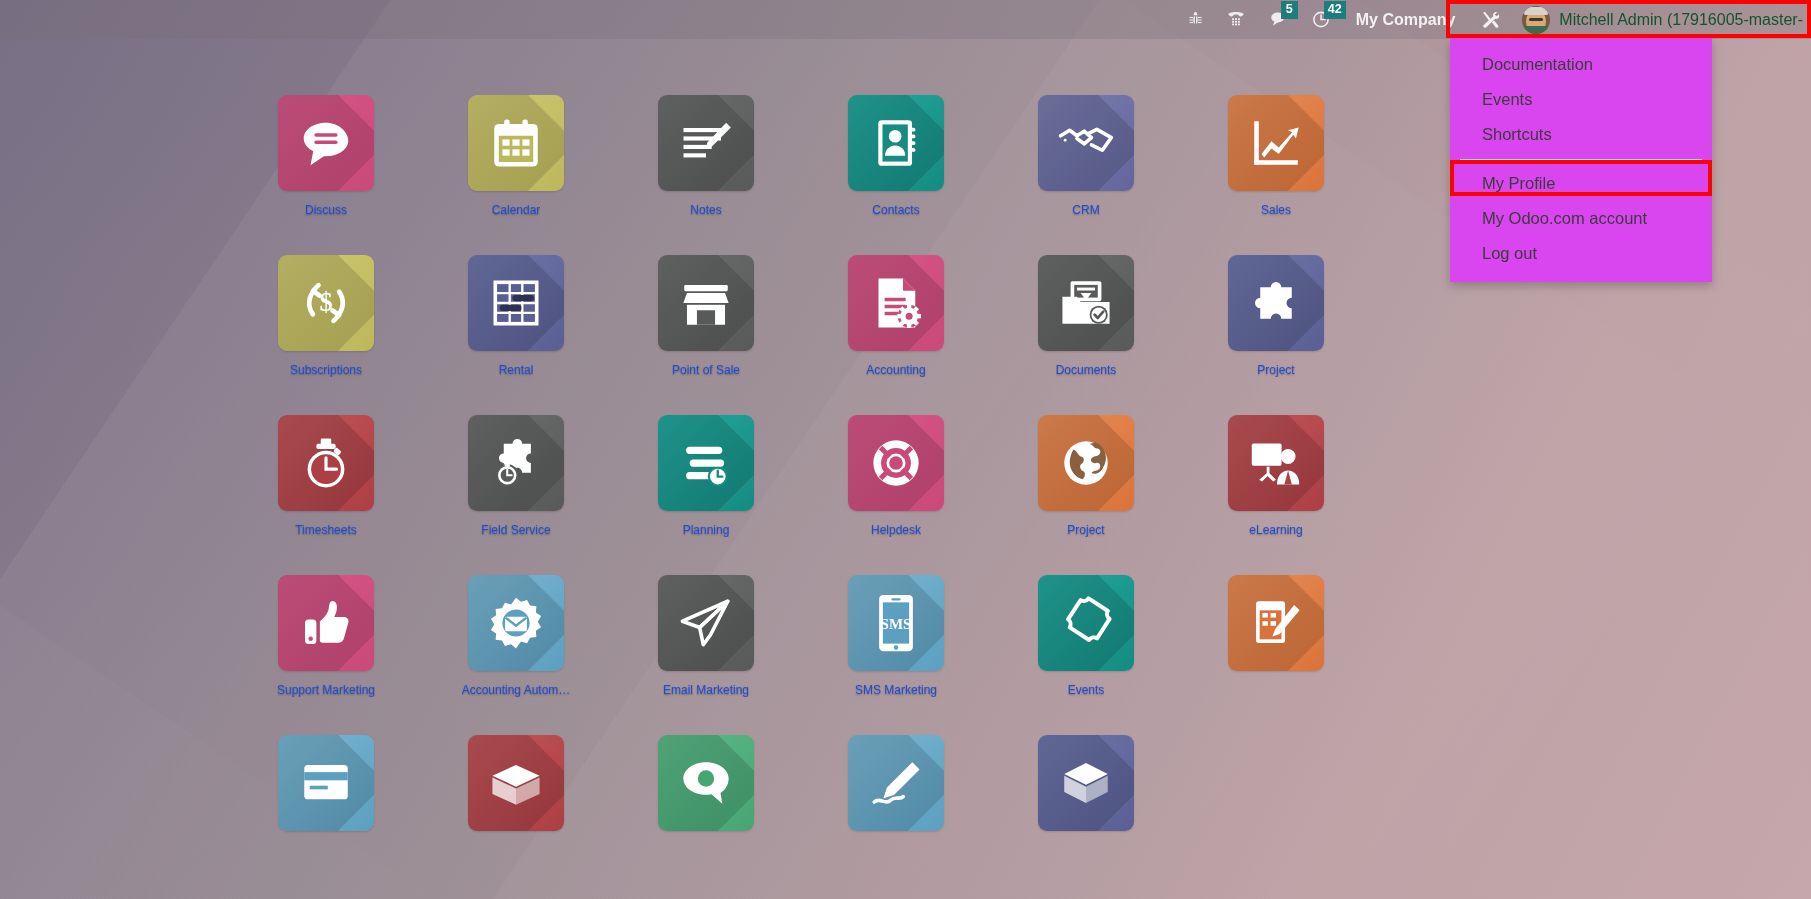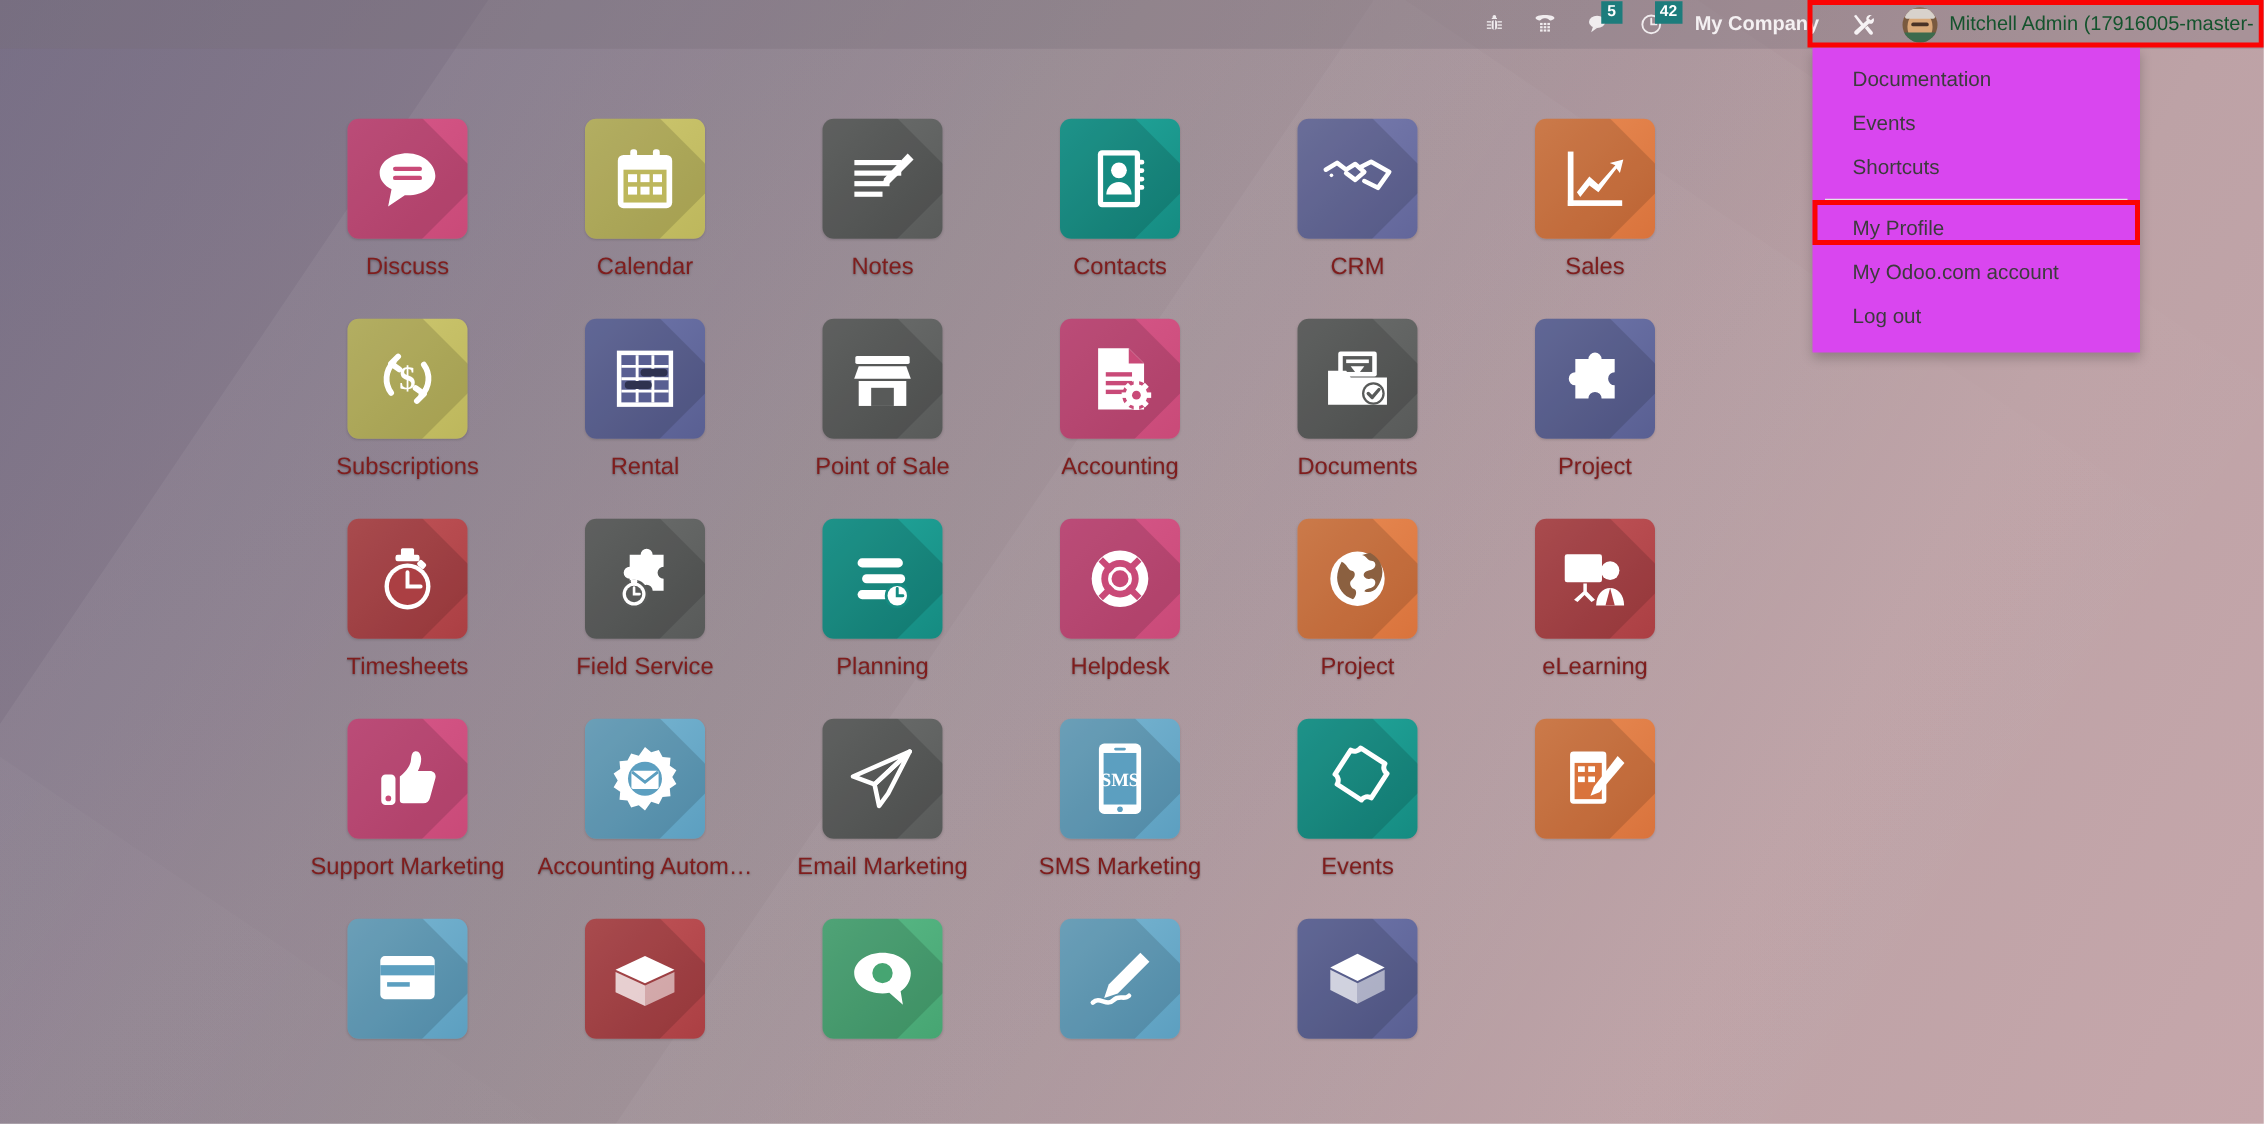--- a/index.html
+++ b/index.html
@@ -136,21 +136,21 @@
     content:""; position:absolute; top:-20%; left:-55%;
     width:130%; height:160%;
     background:rgba(0,0,0,0.13);
     transform:rotate(45deg); transform-origin:center;
     pointer-events:none;
   }
   .app-icon svg, .app-icon .glyph {
     position:relative; z-index:3;
   }
   .app-label {
-    margin-top:12px; font-size:19px; color:#7f1d1d;
+    margin-top:12px; font-size:12px; color:#1d4ed8;
     text-shadow:0 1px 2px rgba(0,0,0,0.35);
     text-align:right; white-space:nowrap;
     max-width:186px; overflow:hidden; text-overflow:ellipsis;
   }
 </style>
 </head>
 <body>
 
 <div class="wall-streak streak-a"></div>
 <div class="wall-streak streak-b"></div>

